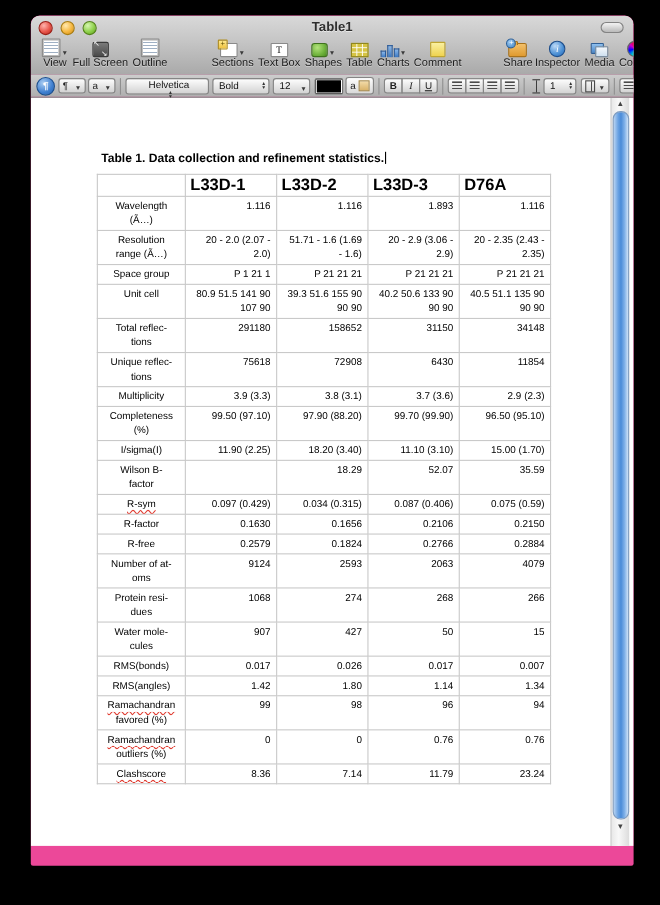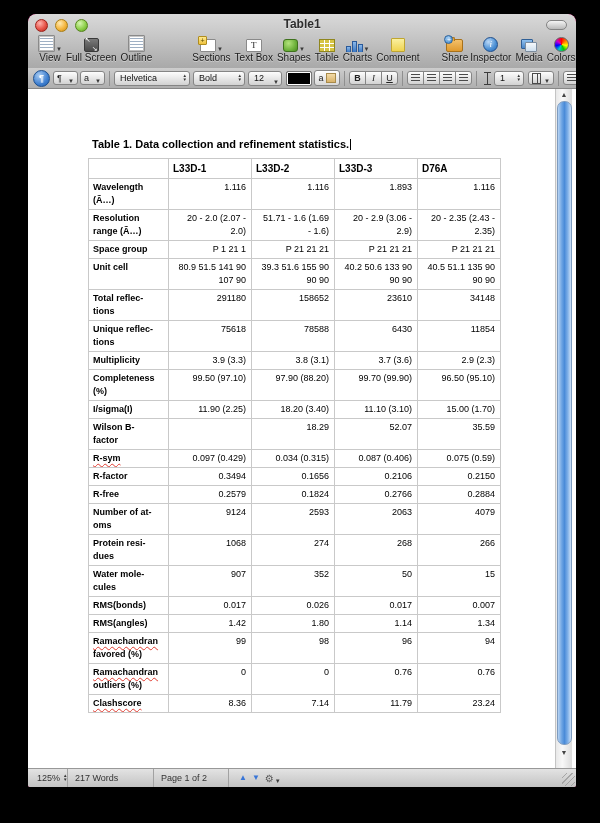--- a/index.html
+++ b/index.html
@@ -19,21 +19,21 @@
   .wtitle{position:absolute;left:0;right:0;top:3px;text-align:center;font-size:12px;font-weight:bold;
     color:#2e2e2e;text-shadow:0 1px 0 rgba(255,255,255,.55);}
   .pill{position:absolute;right:9px;top:6px;width:19px;height:8px;border-radius:5px;
     border:1px solid #838383;background:linear-gradient(#f4f4f4,#b9b9b9);}
   .toolbar{position:absolute;top:19px;left:0;width:100%;height:35px;display:flex;align-items:flex-start;
     padding:1px 8px 0 8px;box-sizing:border-box;}
   .titem{display:flex;flex-direction:column;align-items:center;margin:0 2px;cursor:default;}
   .ticon{height:18px;display:flex;align-items:flex-end;justify-content:center;margin-bottom:1px;}
   .tlabel{font-size:10px;line-height:10px;color:#1c1c1c;text-shadow:0 1px 0 rgba(255,255,255,.4);white-space:nowrap;}
   .dd{font-size:6px;color:#3a3a3a;align-self:flex-end;margin-left:1px;line-height:6px;}
-  .gap-l{margin-left:38px;}.gap-m{margin-left:20px;}
+  .gap-l{margin-left:38px;}.gap-m{margin-left:36px;}
   .push{margin-left:auto;}
   
   .pagelines{width:13px;height:13px;background:#fff;border:1px solid #8a8a8a;border-radius:1px;
     background-image:repeating-linear-gradient(180deg,transparent 0 2px,#9fb0c4 2px 3px);background-clip:content-box;padding:1px;}
   .i-full{width:13px;height:12px;background:linear-gradient(#7a7a7a,#4a4a4a);border:1px solid #3a3a3a;
     border-radius:2px;position:relative;}
   .i-full::before{content:"↖";position:absolute;left:0px;top:-3px;font-size:7px;color:#fff;}
   .i-full::after{content:"↘";position:absolute;right:0px;bottom:-2px;font-size:7px;color:#fff;}
   .i-sections{width:14px;height:11px;background:#fff;border:1px solid #8a8a8a;border-radius:1px;position:relative;}
   .i-sections::before{content:"+";position:absolute;left:-3px;top:-4px;width:7px;height:7px;background:linear-gradient(#ffe98c,#eec23f);
@@ -85,22 +85,22 @@
     background:linear-gradient(90deg,transparent 3px,#3c3c3c 3px,#3c3c3c 4px,transparent 4px);flex:none;margin:0 3px;}
   .i-cols{width:11px;height:9px;border:1px solid #4a4a4a;background:linear-gradient(90deg,transparent 4px,#4a4a4a 4px 5px,transparent 5px);margin-right:2px;}
   .i-list{width:11px;height:8px;background:repeating-linear-gradient(180deg,#4a4a4a 0 1px,transparent 1px 3px);margin-right:2px;}
   
   .docarea{position:absolute;left:0;top:75px;width:100%;height:680px;background:#fff;overflow:hidden;}
   .doc-title{position:absolute;left:64px;top:49px;font-size:11px;font-weight:bold;color:#000;}
   .caret{display:inline-block;width:1px;height:11px;background:#000;vertical-align:-2px;margin-left:1px;}
   .stats-table{position:absolute;left:60px;top:69px;width:412px;border-collapse:collapse;table-layout:fixed;}
   .stats-table td{border:1px solid #c9c9c9;font-size:9px;line-height:13px;padding:2px 4px;
     vertical-align:top;white-space:pre-line;overflow:hidden;color:#000;}
-  .stats-table thead td{font-weight:bold;font-size:10px;padding:3px 4px;}
-  td.rowlabel{font-weight:bold;text-align:left;}
+  .stats-table thead td{font-weight:bold;font-size:15px;padding:3px 4px;}
+  td.rowlabel{font-weight:normal;text-align:center;}
   td.val{text-align:right;padding-right:5px;}
   .squiggle{text-decoration-line:underline;text-decoration-style:wavy;text-decoration-color:#e03c31;
     text-decoration-thickness:1px;text-underline-offset:2px;}
   
   .scrollbar{position:absolute;top:0;right:4px;width:16px;height:100%;background:linear-gradient(90deg,#e8e8e8,#f8f8f8 40%,#dcdcdc);border-left:1px solid #c4c4c4;}
   .sb-arrow{position:absolute;left:0;width:100%;text-align:center;font-size:7px;color:#444;line-height:10px;}
   .sb-arrow.up{top:1px;}
   .sb-arrow.down{bottom:11px;}
   .sb-thumb{position:absolute;left:1px;top:12px;bottom:24px;width:13px;border-radius:7px;
     background:linear-gradient(90deg,#b7d3f2 0,#6ba3e3 30%,#4a8bd8 50%,#7fb0e8 75%,#cfe2f7 100%);
@@ -237,21 +237,21 @@
     <span class="pcircle">¶</span>
     <span class="fbtn" style="width:25px;justify-content:space-between;">
         <span>¶</span>
         <span class="dd">▼</span>
       </span>
     <span class="fbtn" style="width:25px;justify-content:space-between;margin-left:2px;">
         <span>a</span>
         <span class="dd">▼</span>
       </span>
     <span class="fsep"></span>
-    <span class="fselect" style="width:76px;">
+    <span class="fselect" style="width:76px;flex-direction:column;">
         <span>Helvetica</span>
         <span class="stepper">
           <span>▲</span>
           <span>▼</span>
         </span>
       </span>
     <span class="fselect" style="width:52px;margin-left:3px;">
         <span>Bold</span>
         <span class="stepper">
           <span>▲</span>
@@ -363,28 +363,28 @@
             <td class="val">40.2 50.6 133 90
 90 90</td>
             <td class="val">40.5 51.1 135 90
 90 90</td>
           </tr>
           <tr>
             <td class="rowlabel">Total reflec-
 tions</td>
             <td class="val">291180</td>
             <td class="val">158652</td>
-            <td class="val">23610</td>
+            <td class="val">31150</td>
             <td class="val">34148</td>
           </tr>
           <tr>
             <td class="rowlabel">Unique reflec-
 tions</td>
             <td class="val">75618</td>
-            <td class="val">78588</td>
+            <td class="val">72908</td>
             <td class="val">6430</td>
             <td class="val">11854</td>
           </tr>
           <tr>
             <td class="rowlabel">Multiplicity</td>
             <td class="val">3.9 (3.3)</td>
             <td class="val">3.8 (3.1)</td>
             <td class="val">3.7 (3.6)</td>
             <td class="val">2.9 (2.3)</td>
           </tr>
@@ -413,21 +413,21 @@
           </tr>
           <tr>
             <td class="rowlabel"><span class="squiggle">R-sym</span></td>
             <td class="val">0.097 (0.429)</td>
             <td class="val">0.034 (0.315)</td>
             <td class="val">0.087 (0.406)</td>
             <td class="val">0.075 (0.59)</td>
           </tr>
           <tr>
             <td class="rowlabel">R-factor</td>
-            <td class="val">0.3494</td>
+            <td class="val">0.1630</td>
             <td class="val">0.1656</td>
             <td class="val">0.2106</td>
             <td class="val">0.2150</td>
           </tr>
           <tr>
             <td class="rowlabel">R-free</td>
             <td class="val">0.2579</td>
             <td class="val">0.1824</td>
             <td class="val">0.2766</td>
             <td class="val">0.2884</td>
@@ -445,21 +445,21 @@
 dues</td>
             <td class="val">1068</td>
             <td class="val">274</td>
             <td class="val">268</td>
             <td class="val">266</td>
           </tr>
           <tr>
             <td class="rowlabel">Water mole-
 cules</td>
             <td class="val">907</td>
-            <td class="val">352</td>
+            <td class="val">427</td>
             <td class="val">50</td>
             <td class="val">15</td>
           </tr>
           <tr>
             <td class="rowlabel">RMS(bonds)</td>
             <td class="val">0.017</td>
             <td class="val">0.026</td>
             <td class="val">0.017</td>
             <td class="val">0.007</td>
           </tr>
@@ -495,35 +495,14 @@
           </tr>
         </tbody>
     </table>
     <div class="scrollbar">
       <span class="sb-arrow up">▲</span>
       <span class="sb-thumb"></span>
       <span class="sb-arrow down">▼</span>
     </div>
   </div>
 
-  <div class="statusbar">
-    <div class="sb-seg sb-zoom">
-      <span>125%</span>
-      <span class="stepper">
-          <span>▲</span>
-          <span>▼</span>
-        </span>
-    </div>
-    <div class="sb-seg sb-words">
-      <span>217 Words</span>
-    </div>
-    <div class="sb-seg sb-page">
-      <span>Page 1 of 2</span>
-    </div>
-    <div class="sb-seg sb-nav">
-      <span class="tri">▲</span>
-      <span class="tri">▼</span>
-      <span class="gearbtn">⚙<span class="dd">▼</span></span>
-    </div>
-    <div class="grip"></div>
-  </div>
 
 </div>
 
 </body></html>

